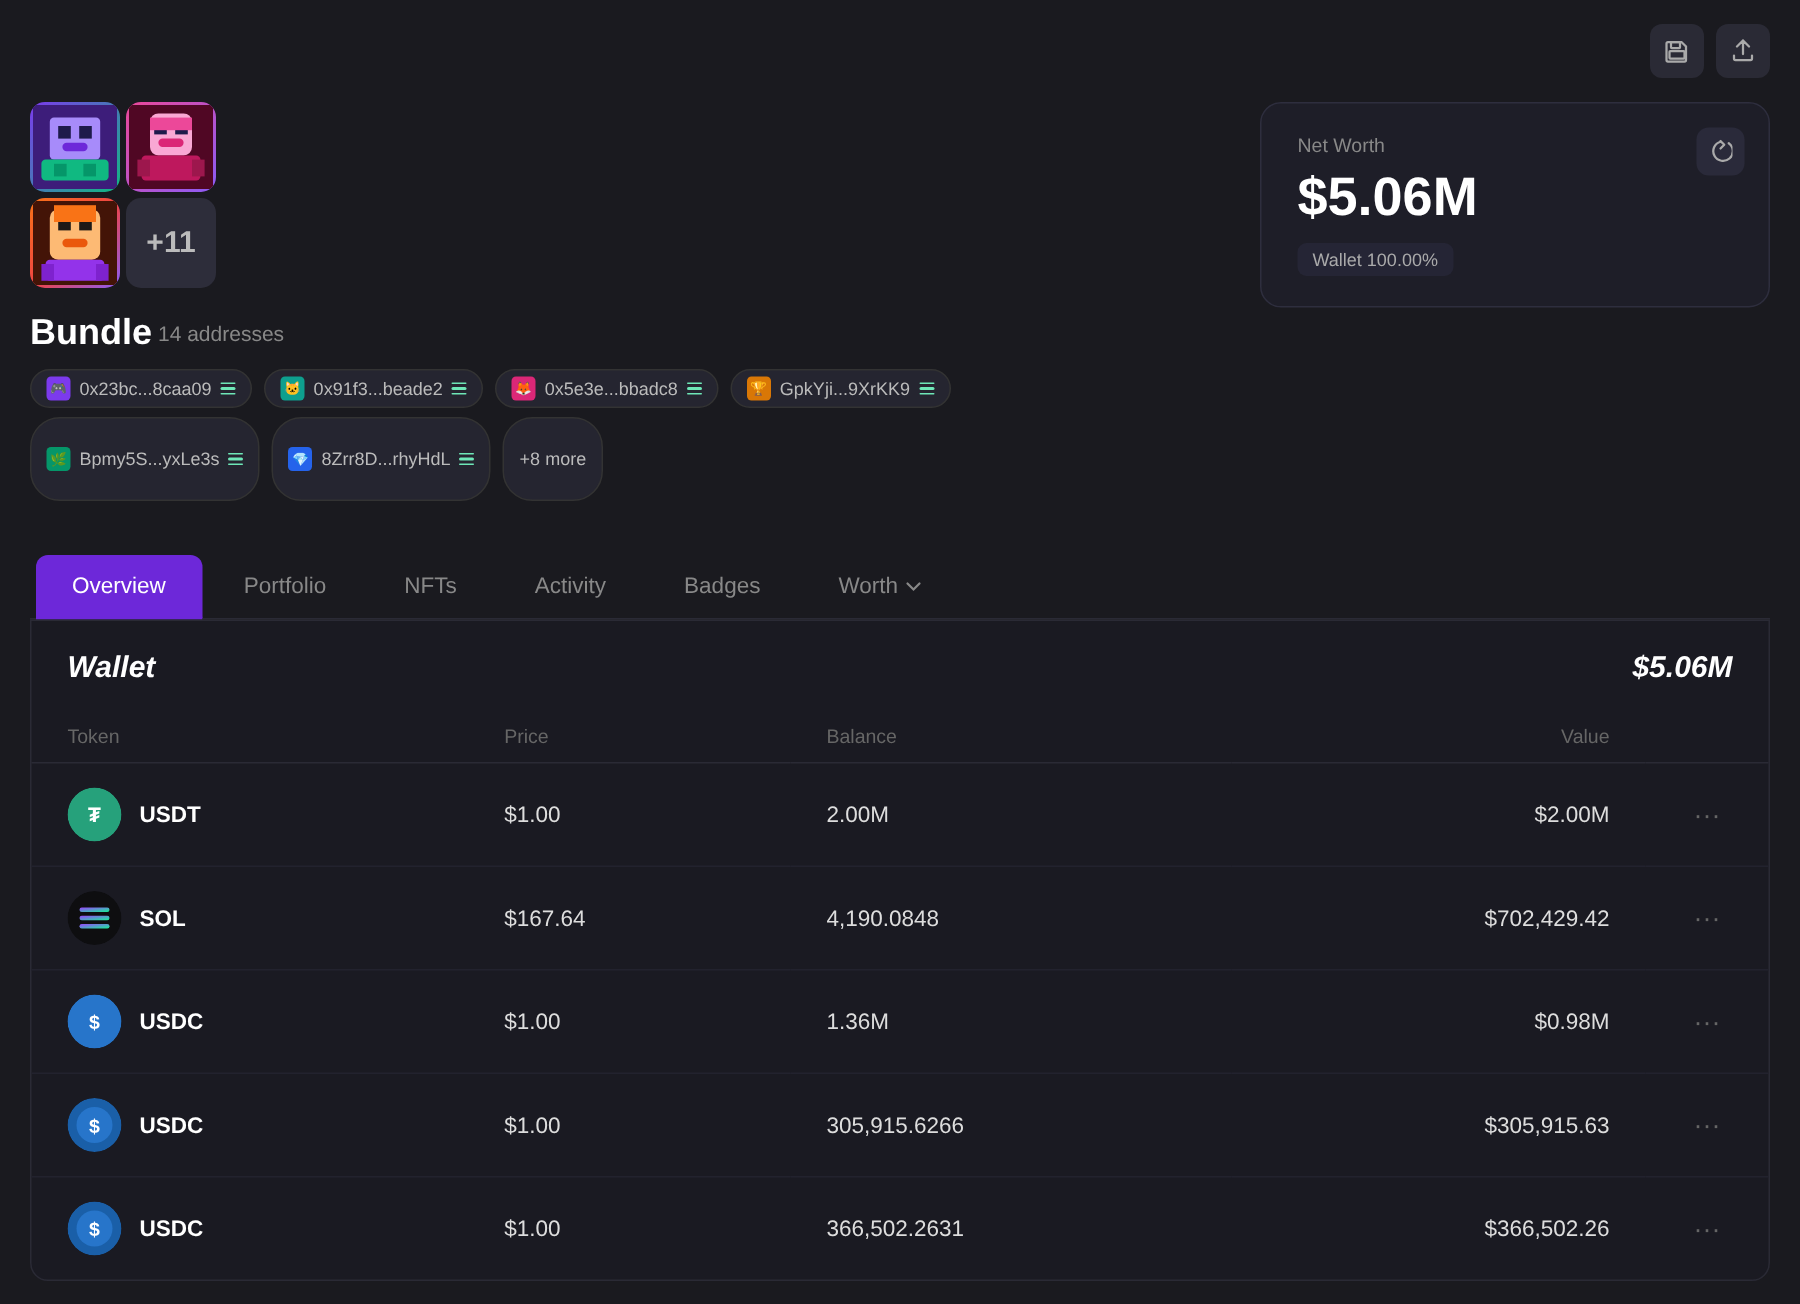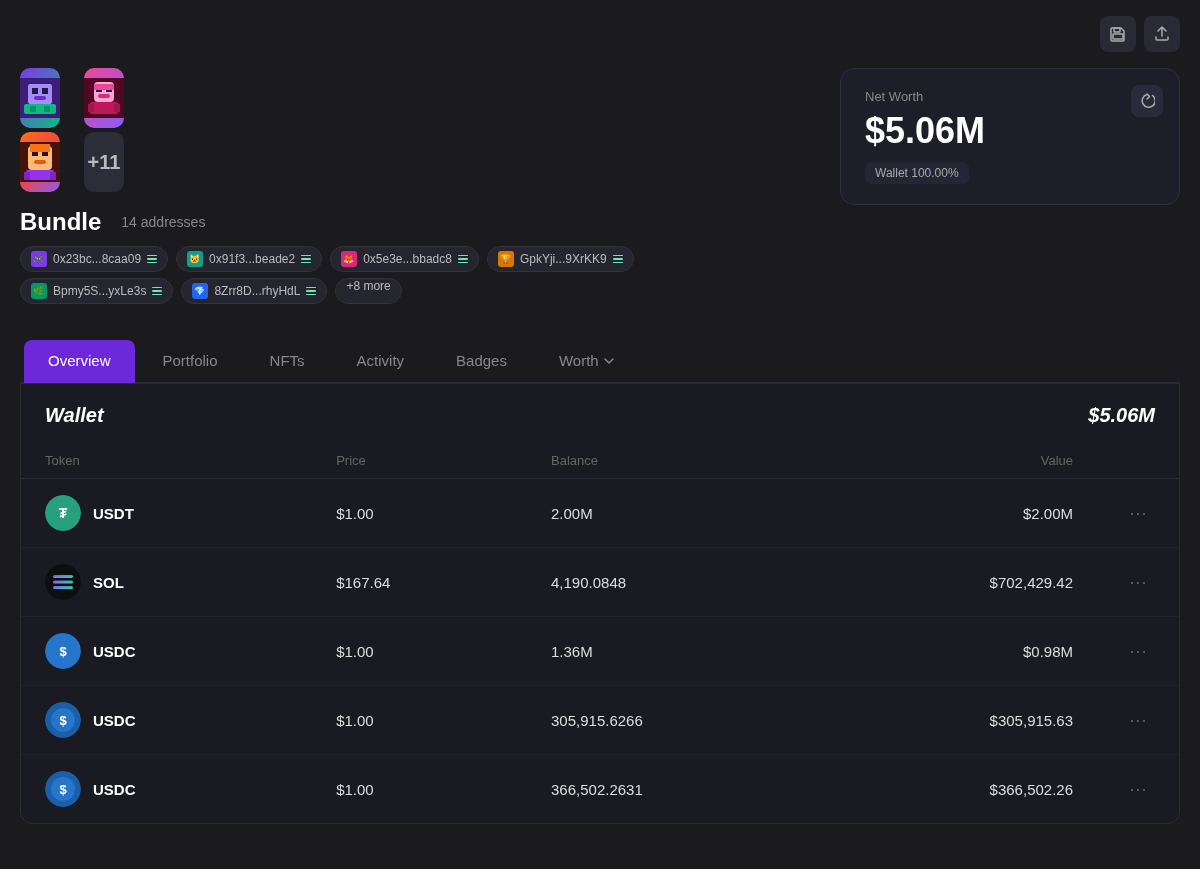--- a/index.html
+++ b/index.html
@@ -44,21 +44,21 @@
       margin-bottom: 16px;
     }
     .avatar-grid {
       display: grid;
       grid-template-columns: 60px 60px;
       grid-template-rows: 60px 60px;
       gap: 4px;
       margin-right: 0;
     }
     .avatar-cell {
-      width: 40px;
+      width: 60px;
       height: 60px;
       border-radius: 10px;
       overflow: hidden;
       display: flex;
       align-items: center;
       justify-content: center;
       font-size: 24px;
       font-weight: bold;
       color: #fff;
     }
@@ -78,21 +78,21 @@
       color: #ccc;
     }
 
     
     .bundle-header {
       margin-bottom: 16px;
     }
     .bundle-title-row {
       display: flex;
       align-items: center;
-      gap: 20px;
+      gap: 4px;
       margin-bottom: 10px;
     }
     .bundle-title {
       font-size: 24px;
       font-weight: 700;
       color: #fff;
     }
     .addresses-count {
       font-size: 14px;
       color: #888;
@@ -141,21 +141,21 @@
       display: block;
       width: 10px;
       height: 1.5px;
       background: #6ee7b7;
       border-radius: 1px;
     }
     .more-chip {
       background: #252530;
       border: 1px solid #333;
       border-radius: 20px;
-      padding: 0 10px;
+      padding: 20px 10px;
       font-size: 12px;
       color: #bbb;
       cursor: pointer;
     }
 
     
     .net-worth-box {
       background: #1e1e28;
       border: 1px solid #2e2e3e;
       border-radius: 14px;

